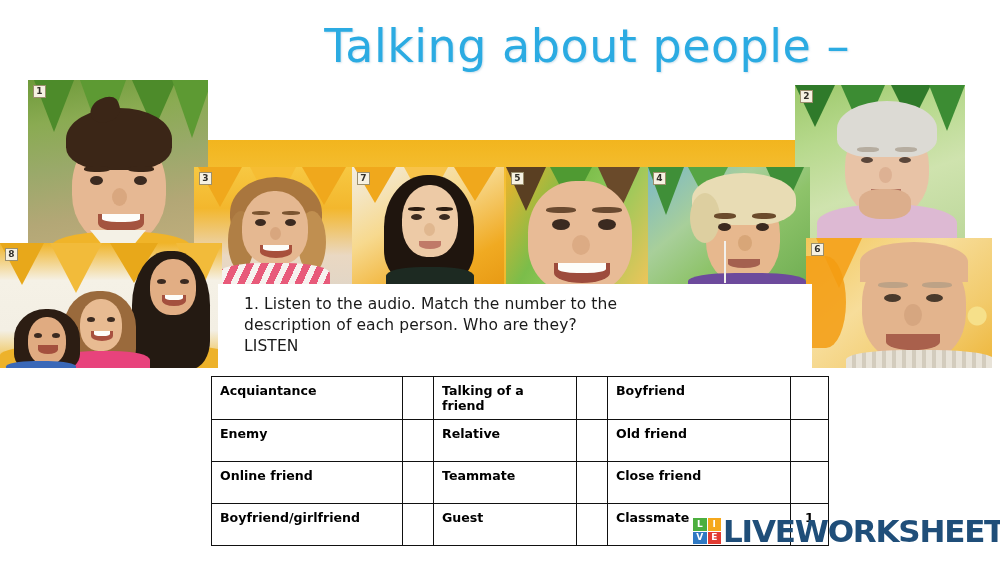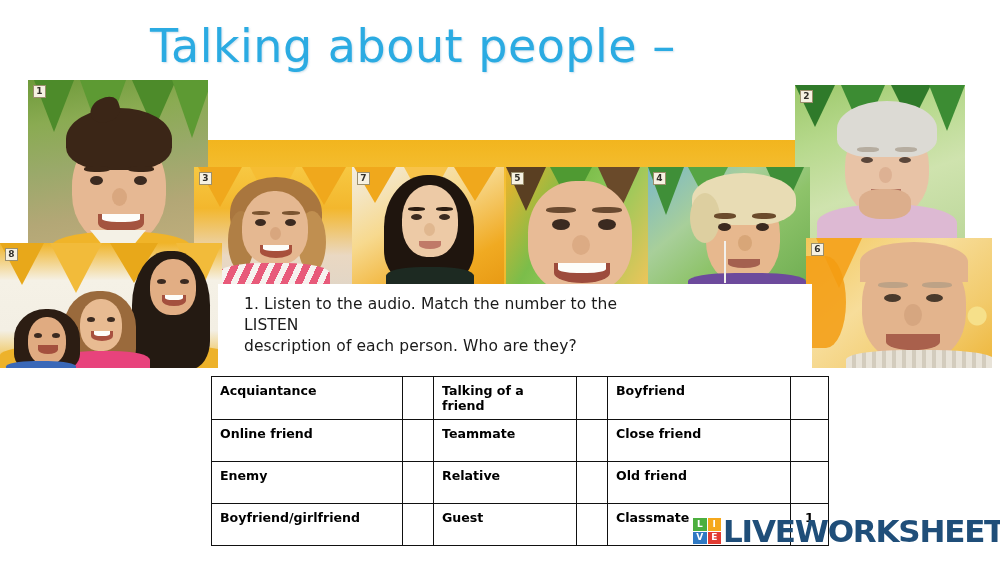--- a/index.html
+++ b/index.html
@@ -7,21 +7,21 @@
     width: 1000px; height: 562px;
     background: #ffffff;
     font-family: "DejaVu Sans", sans-serif;
     overflow: hidden;
   }
   #stage { position: relative; width: 1000px; height: 562px; background:#fff; }
 
   
   .title {
     position: absolute; left: 150px; top: 18px; width: 700px;
-    text-align: left;
+    text-align: right;
     font-family: "DejaVu Sans", sans-serif;
     font-size: 46px; line-height: 56px; font-weight: 400;
     color: #2BABE2;
     letter-spacing: 0.5px;
     text-shadow: 1px 1px 2px rgba(120,170,200,0.35);
     z-index: 30;
   }
   .title .ln { display:block; }
 
   
@@ -322,22 +322,22 @@
       <div class="nose" style="left:98px;top:66px;width:18px;height:22px;background:#d6a680;"></div>
       <div class="mouth" style="left:80px;top:96px;width:54px;height:16px;background:#a9604c;"></div>
       <div class="body" style="left:40px;top:112px;width:148px;height:24px;
            background:repeating-linear-gradient(90deg,#e8e3d8 0 6px,#d3ccbd 6px 10px);"></div>
     </div>
     <div class="badge">6</div>
   </div>
 
   <div class="instr">
     <p>1. Listen to the audio. Match the number to the</p>
+    <p>description of each person.  Who are they?</p>
     <p>LISTEN</p>
-    <p>description of each person.  Who are they?</p>
   </div>
 
   <table class="wsTable">
     <colgroup>
       <col class="c-label">
         <col class="c-ans">
       <col class="c-label2">
         <col class="c-ans">
       <col class="c-label3">
         <col class="c-ans3">
@@ -345,33 +345,33 @@
     <tbody>
       <tr>
         <td>Acquiantance</td>
         <td class="ans"></td>
         <td>Talking of a friend</td>
         <td class="ans"></td>
         <td>Boyfriend</td>
         <td class="ans"></td>
       </tr>
       <tr>
-        <td>Online friend</td>
-        <td class="ans"></td>
-        <td>Teammate</td>
-        <td class="ans"></td>
-        <td>Close friend</td>
+        <td>Enemy</td>
+        <td class="ans"></td>
+        <td>Relative</td>
+        <td class="ans"></td>
+        <td>Old friend</td>
         <td class="ans"></td>
       </tr>
       <tr>
-        <td>Enemy</td>
-        <td class="ans"></td>
-        <td>Relative</td>
-        <td class="ans"></td>
-        <td>Old friend</td>
+        <td>Online friend</td>
+        <td class="ans"></td>
+        <td>Teammate</td>
+        <td class="ans"></td>
+        <td>Close friend</td>
         <td class="ans"></td>
       </tr>
       <tr>
         <td>Boyfriend/girlfriend</td>
         <td class="ans"></td>
         <td>Guest</td>
         <td class="ans"></td>
         <td>Classmate</td>
         <td class="ans">1</td>
       </tr>

